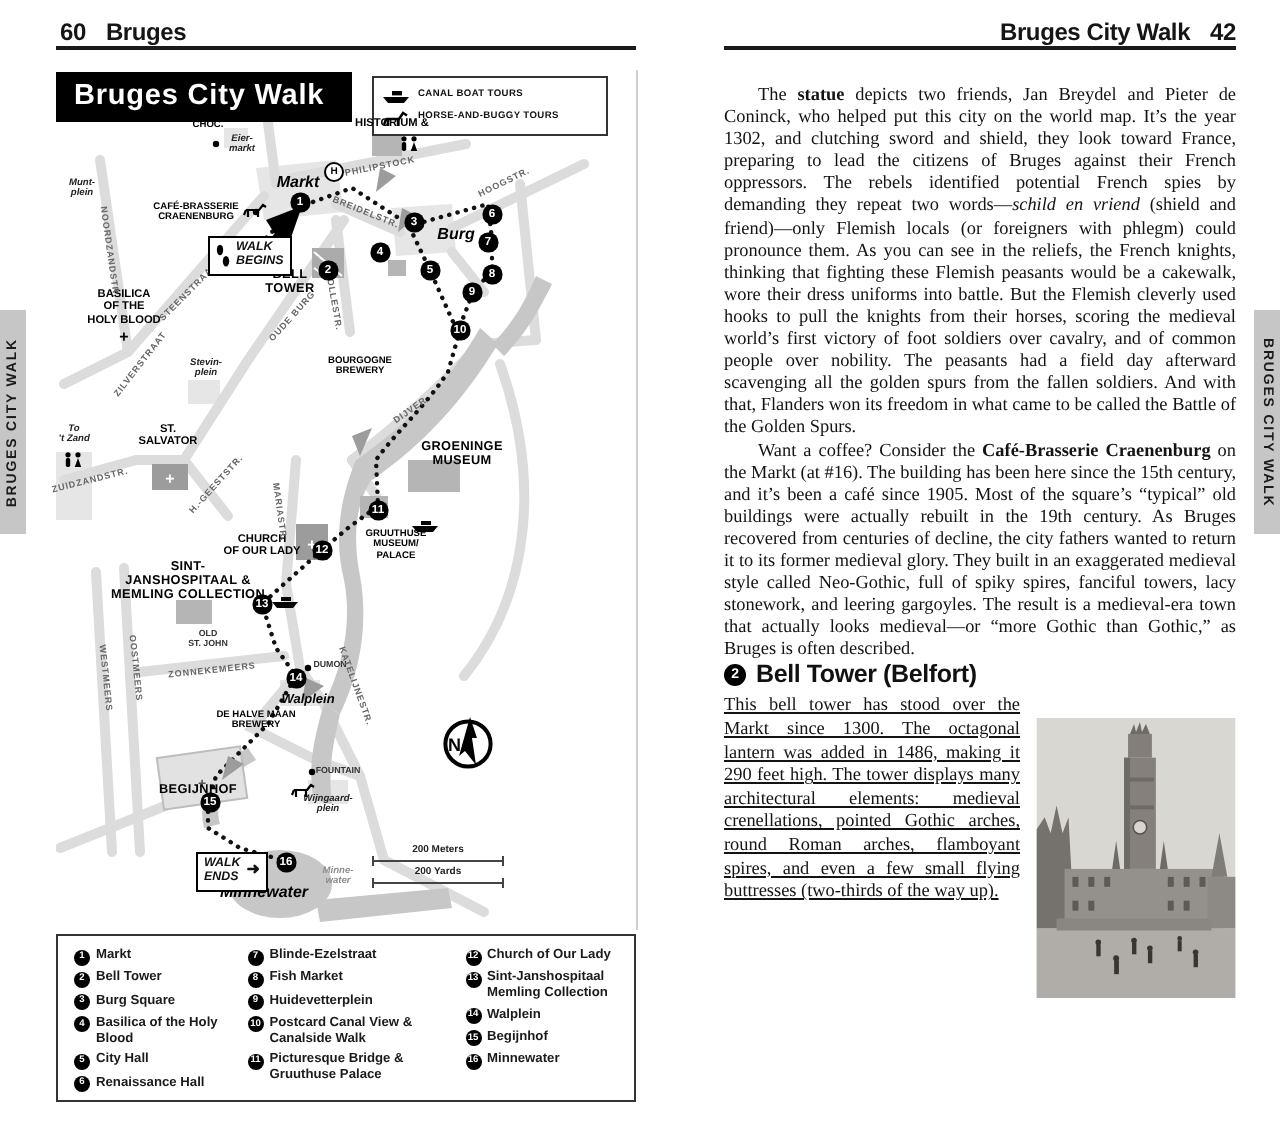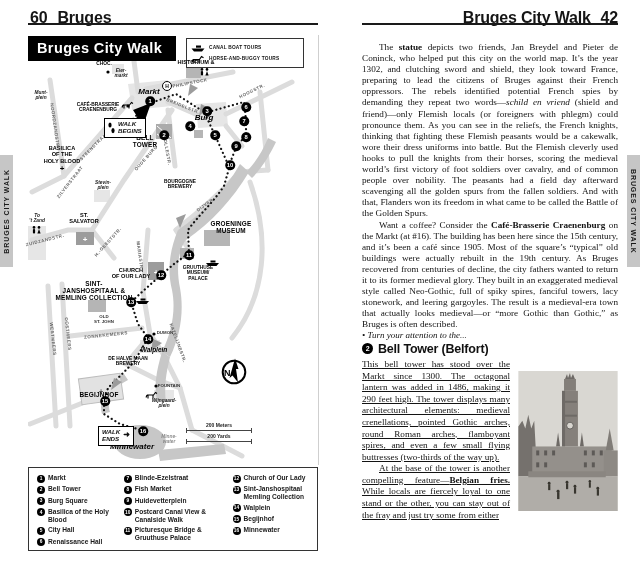--- a/index.html
+++ b/index.html
@@ -1,20 +1,20 @@
 <!DOCTYPE html>
 <html><head>
 <meta charset="utf-8">
 <style>
   html,body{margin:0;padding:0;}
   body{width:640px;height:568px;position:relative;background:#fff;overflow:hidden;
        font-family:"Liberation Sans",sans-serif;color:#111;}
 
   
-  .page-header{position:absolute;top:9px;font-weight:bold;font-size:16px;letter-spacing:-0.2px;color:#151515;}
+  .page-header{position:absolute;top:9px;font-weight:bold;font-size:12px;letter-spacing:-0.2px;color:#151515;}
   #header-left{left:30px;}
   #header-right{left:362px;width:256px;text-align:right;}
   .hdr-gap{display:inline-block;width:10px;}
   .header-rule{position:absolute;top:23px;height:1.6px;background:#1a1a1a;}
   #rule-left{left:28px;width:290px;}
   #rule-right{left:362px;width:256px;}
 
   
   .tab{position:absolute;top:155px;width:13px;height:112px;background:#c6c6c6;
        display:flex;align-items:center;justify-content:center;}
@@ -251,21 +251,21 @@
       <div class="mlabel plaza-sm" style="left: 93px; top: 39px;">Eier-
 markt</div>
       <div class="mlabel poi" style="left: 168px; top: 28px;">HISTORIUM &amp;</div>
       <div class="mlabel plaza" style="left: 121px; top: 58px;">Markt</div>
       <div class="mlabel plaza-sm" style="left: 13px; top: 61px;">Munt-
 plein</div>
       <div class="mlabel poi-sm" style="left: 70px; top: 73px;">CAFÉ-BRASSERIE
 CRAENENBURG</div>
       <div class="mlabel poi-lg" style="left: 117px; top: 107px;">BELL
 TOWER</div>
-      <div class="mlabel plaza" style="left: 176px; top: 84px;">Burg</div>
+      <div class="mlabel plaza" style="left: 200px; top: 84px;">Burg</div>
       <div class="mlabel poi" style="left: 34px; top: 120px;">BASILICA
 OF THE
 HOLY BLOOD</div>
       <div class="mlabel poi-sm" style="left: 152px; top: 150px;">BOURGOGNE
 BREWERY</div>
       <div class="mlabel plaza-sm" style="left: 75px; top: 151px;">Stevin-
 plein</div>
       <div class="mlabel poi" style="left: 56px; top: 184px;">ST.
 SALVATOR</div>
       <div class="mlabel plaza-sm" style="left: 9px; top: 184px;">To
@@ -438,21 +438,20 @@
 </div>
 <div id="rule-right" class="header-rule"></div>
 
 <div id="tab-right" class="tab">
   <span>BRUGES CITY WALK</span>
 </div>
 
 <div id="right-content">
   <p class="body indent"><span>The </span><span class="b">statue</span><span> depicts two friends, Jan Breydel and Pieter de Coninck, who helped put this city on the world map. It’s the year 1302, and clutching sword and shield, they look toward France, preparing to lead the citizens of Bruges against their French oppressors. The rebels identified potential French spies by demanding they repeat two words—</span><span class="i">schild en vriend</span><span> (shield and friend)—only Flemish locals (or foreigners with phlegm) could pronounce them. As you can see in the reliefs, the French knights, thinking that fighting these Flemish peasants would be a cakewalk, wore their dress uniforms into battle. But the Flemish cleverly used hooks to pull the knights from their horses, scoring the medieval world’s first victory of foot soldiers over cavalry, and of common people over nobility. The peasants had a field day afterward scavenging all the golden spurs from the fallen soldiers. And with that, Flanders won its freedom in what came to be called the Battle of the Golden Spurs.</span></p>
   <p class="body indent"><span>Want a coffee? Consider the </span><span class="b">Café-Brasserie Craenenburg</span><span> on the Markt (at #16). The building has been here since the 15th century, and it’s been a café since 1905. Most of the square’s “typical” old buildings were actually rebuilt in the 19th century. As Bruges recovered from centuries of decline, the city fathers wanted to return it to its former medieval glory. They built in an exaggerated medieval style called Neo-Gothic, full of spiky spires, fanciful towers, lacy stonework, and leering gargoyles. The result is a medieval-era town that actually looks medieval—or “more Gothic than Gothic,” as Bruges is often described.</span></p>
-  <p class="note">• Turn your attention to the...</p>
 
   <div class="sec-head">
     <span class="sec-num">2</span>
     <span>Bell Tower (Belfort)</span>
   </div>
 
   <div id="section-body">
     <svg id="tower-photo" viewBox="0 0 100 141">
       <rect x="0" y="0" width="100" height="141" fill="#d9d7d2"></rect>
 
@@ -498,15 +497,14 @@
           <rect x="56" y="117" width="2.2" height="6.5"></rect>
         <circle cx="72" cy="111" r="1.2"></circle>
           <rect x="71" y="112" width="2" height="5.5"></rect>
         <circle cx="80" cy="118" r="1.4"></circle>
           <rect x="79" y="119" width="2.2" height="6.5"></rect>
         <circle cx="40" cy="121" r="1.5"></circle>
           <rect x="39" y="122" width="2.4" height="7"></rect>
       </g>
     </svg>
     <p class="body"><span>This bell tower has stood over the Markt since 1300. The octagonal lantern was added in 1486, making it 290 feet high. The tower displays many architectural elements: medieval crenellations, pointed Gothic arches, round Roman arches, flamboyant spires, and even a few small flying buttresses (two-thirds of the way up).</span></p>
-    <p class="body indent"><span>At the base of the tower is another compelling feature—</span><span class="b">Belgian fries.</span><span> While locals are fiercely loyal to one stand or the other, you can stay out of the fray and just try some from either</span></p>
   </div>
 </div>
 
 </body></html>

